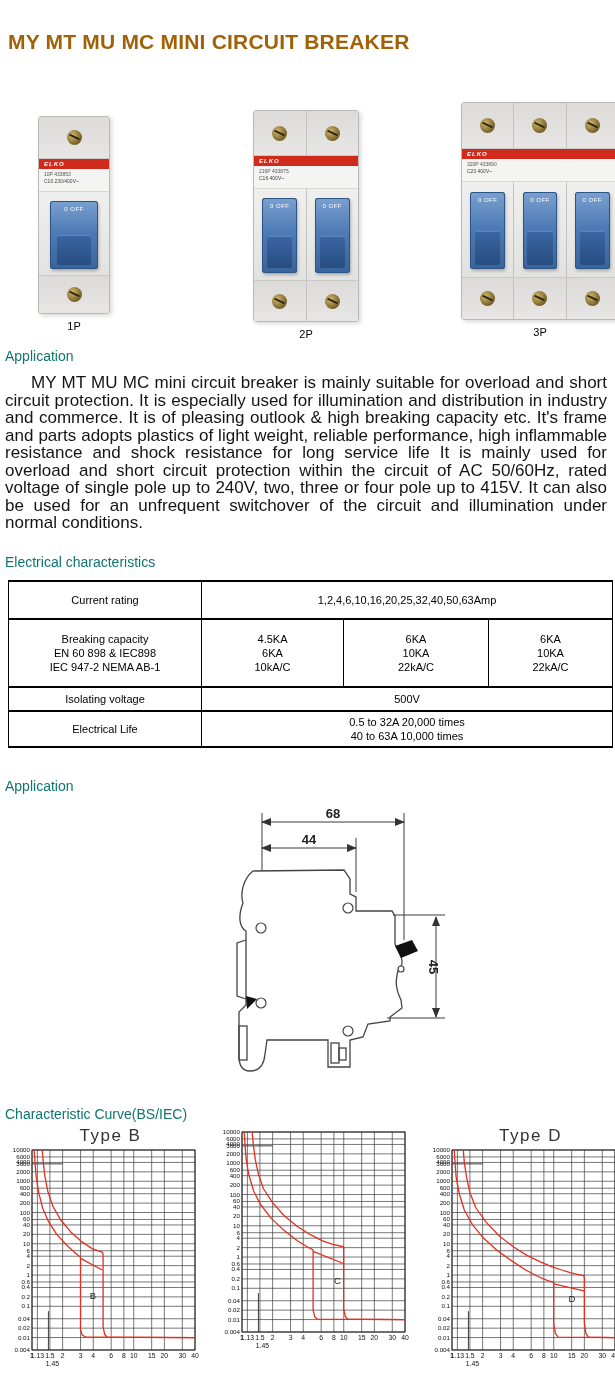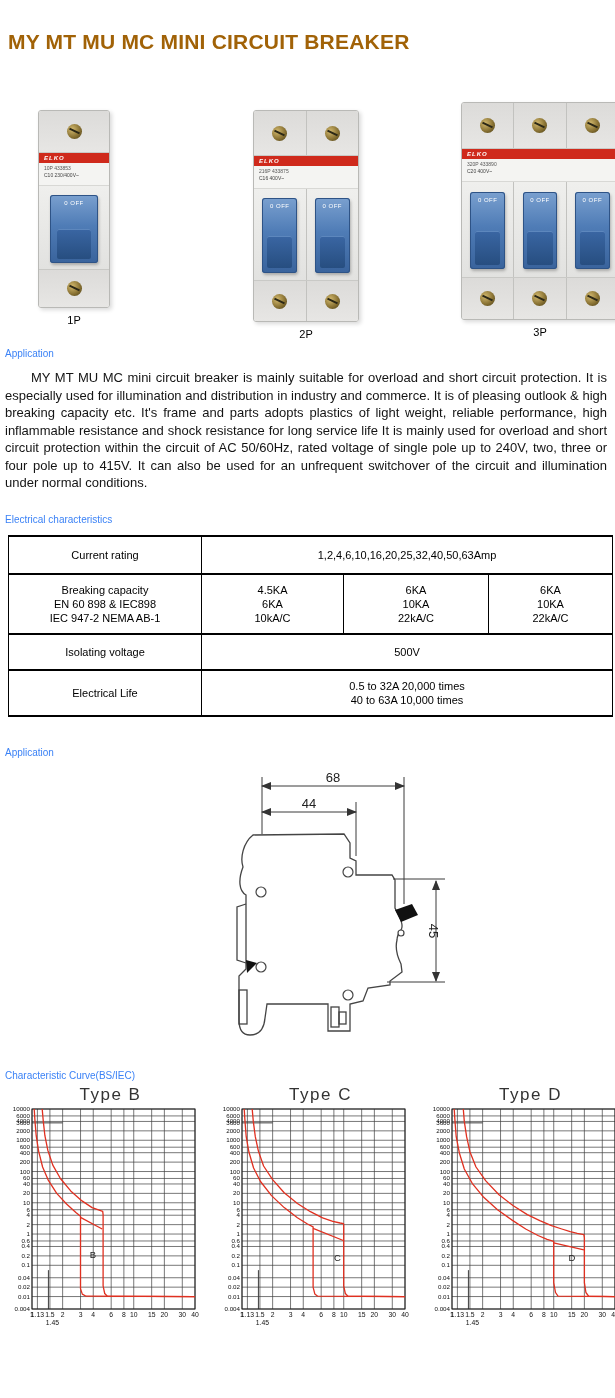--- a/index.html
+++ b/index.html
@@ -1,18 +1,18 @@
 <!DOCTYPE html>
 <html><head>
 <meta charset="utf-8">
 <style>
   html,body{margin:0;padding:0;background:#fff;}
   body{width:615px;height:1398px;overflow:hidden;font-family:"Liberation Sans",sans-serif;color:#111;}
   h1{margin:30px 0 0 8px;font-size:21px;font-weight:bold;color:#a16207;letter-spacing:0.2px;}
-  .section-heading{margin:12px 0 0 5px;font-size:10px;font-weight:400;color:#3b82f6;}
+  .section-heading{margin:12px 0 0 5px;font-size:14px;font-weight:400;color:#0f766e;}
   
   .products{display:flex;align-items:flex-start;margin:48px 0 0 38px;height:238px;}
   .product{display:flex;flex-direction:column;align-items:center;}
   .breaker{position:relative;display:flex;flex-direction:column;background:linear-gradient(180deg,#f3f3f1,#e6e6e4 60%,#ececea);border:1px solid #b9b9b6;border-radius:3px;box-shadow:2px 2px 4px rgba(0,0,0,0.15);overflow:hidden;}
   .b-top,.b-bottom{display:flex;background:linear-gradient(#dcdbd9,#e7e6e4);}
   .b-top{flex:0 0 21%;border-bottom:1px solid #c9c9c6;}
   .b-bottom{flex:0 0 19%;border-top:1px solid #c9c9c6;}
   .pole{flex:1;display:flex;align-items:center;justify-content:center;}
   .b-top .pole + .pole,.b-bottom .pole + .pole,.b-toggles .pole + .pole{border-left:1px solid #c2c2bf;}
   .screw{width:15px;height:15px;border-radius:50%;background:radial-gradient(circle at 35% 35%,#d3b96e,#8a7334 55%,#473b13);position:relative;}
@@ -20,41 +20,41 @@
   .b-band{height:10px;background:#cf2a1c;color:#fff;font-size:6px;font-weight:bold;font-style:italic;line-height:10px;padding-left:5px;letter-spacing:1px;}
   .b-info{height:20px;padding:2px 0 0 5px;background:#f4f4f2;border-bottom:1px solid #d8d8d5;}
   .b-info .code{font-size:5px;color:#555;line-height:6px;}
   .b-info .model{font-size:5px;color:#444;line-height:6px;margin-top:1px;}
   .b-toggles{flex:1;display:flex;background:linear-gradient(#efefed,#e2e2e0);}
   .toggle{width:68%;height:82%;margin-top:4%;border-radius:3px;background:linear-gradient(180deg,#7aa0cf 0%,#4f7cb6 45%,#39639c 100%);box-shadow:inset 0 0 0 1px #2e5386,1px 2px 3px rgba(0,0,0,0.25);color:#fff;font-size:6px;text-align:center;position:relative;}
   .toggle span{display:block;padding-top:5px;letter-spacing:0.5px;}
   .toggle .handle{position:absolute;left:14%;right:14%;bottom:6%;height:44%;border-radius:2px;background:linear-gradient(180deg,#3a66a3,#274e80);box-shadow:inset 0 1px 0 #5d87bd;}
   .p-label{margin-top:6px;font-size:11px;color:#000;}
   
-  .app-body{margin:10px 8px 0 5px;font-size:13px;line-height:17.5px;text-align:justify;text-indent:26px;color:#141414;}
+  .app-body{margin:10px 8px 0 5px;font-size:17px;line-height:17.5px;text-align:justify;text-indent:26px;color:#141414;}
   
   table.elec{margin:10px 0 0 8px;border-collapse:collapse;width:604px;table-layout:fixed;}
   table.elec td{border:1px solid #000;border-top-width:2px;border-bottom-width:2px;font-size:11px;text-align:center;vertical-align:middle;white-space:pre-line;padding:3px 4px;line-height:14px;color:#000;}
   
-  .dim-figure{margin:6px 0 0 213px;}
+  .dim-figure{margin:6px 0 0 213px;font-weight:bold;}
   .dim-svg text{font-family:"Liberation Sans",sans-serif;}
   
   .charts{display:flex;margin:4px 0 0 2px;}
   .chart + .chart{margin-left:9px;}
   .chart{width:201px;}
   .chart-title{font-size:17px;color:#333;letter-spacing:1.5px;text-align:center;padding-left:16px;height:18px;}
   .chart svg text{font-family:"Liberation Sans",sans-serif;}
 </style>
 </head>
 <body>
 
 <h1>MY MT MU MC MINI CIRCUIT BREAKER</h1>
 
 <div class="products">
-    <div class="product" style="margin-top: 8px; margin-left: 0px;">
+    <div class="product" style="margin-top: 14px; margin-left: 0px;">
       <div class="breaker" style="width: 70px; height: 196px;">
         <div class="b-top">
           <div class="pole">
             <div class="screw"></div>
           </div>
         </div>
         <div class="b-band"><span>ELKO</span></div>
         <div class="b-info">
           <div class="code">10P 433853</div>
           <div class="model">C10 230/400V~</div>
@@ -178,39 +178,39 @@
       <col style="width:193px">
       <col style="width:142px">
       <col style="width:145px">
       <col style="width:124px">
     </colgroup>
   <tbody>
       <tr style="height:38px">
     <td>Current rating</td>
     <td colspan="3">1,2,4,6,10,16,20,25,32,40,50,63Amp</td>
   </tr>
-  <tr style="height:60px">
+  <tr style="height:68px">
     <td>Breaking capacity
 EN 60  898 &amp; IEC898
 IEC 947-2   NEMA AB-1</td>
     <td>4.5KA
 6KA
 10kA/C</td>
     <td>6KA
 10KA
 22kA/C</td>
     <td>6KA
 10KA
 22kA/C</td>
   </tr>
-  <tr style="height:36px">
+  <tr style="height:24px">
     <td>Isolating voltage</td>
     <td colspan="3">500V</td>
   </tr>
-  <tr style="height:46px">
+  <tr style="height:36px">
     <td>Electrical Life</td>
     <td colspan="3">0.5 to 32A 20,000 times
 40 to 63A 10,000 times</td>
   </tr>
 </tbody>
   </table>
 
 <div class="section-heading" style="margin-top:30px">Application</div>
 <div class="dim-figure">
 <svg class="dim-svg" width="250" height="292" viewBox="0 0 250 292">
@@ -345,21 +345,21 @@
           <text x="193" y="214">40</text>
           <text x="50.41822684960637" y="222">1.45</text>
         </g>
         <g fill="none" stroke="#e03020" stroke-width="1.3" stroke-linejoin="round">
           <polyline points="32.2,6.0 33.0,18.4 34.2,32.7 36.6,48.1 40.6,64.0 46.4,77.4 54.7,90.4 64.8,101.2 73.9,109.5 78.5,113.3 78.5,185.6 80.3,191.1 84.1,193.2 193.0,193.6"></polyline>
           <polyline points="40.2,6.0 41.3,18.4 42.9,32.7 45.8,47.2 50.8,62.1 58.4,75.5 68.7,87.9 80.0,97.9 90.1,104.6 96.5,106.9 100.7,108.4 101.1,111.6 101.1,182.9 102.7,190.5 105.3,193.2 193.0,193.6"></polyline>
           <polyline points="78.5,114.4 100.2,126.0"></polyline>
         </g>
         <text x="87.81111913677412" y="155.09646142842462" font-size="9.5" fill="#222">B</text>
       </svg></div>
-    <div class="chart"><div class="chart-title">Type C</div><svg width="201" height="228" viewBox="0 0 201 228">
+    <div class="chart"><svg width="201" height="228" viewBox="0 0 201 228">
         <g stroke="#3d3d3d" stroke-width="0.7">
           <line x1="30" y1="6" x2="193" y2="6"></line>
           <line x1="30" y1="12.935005621048433" x2="193" y2="12.935005621048433"></line>
           <line x1="30" y1="18.4396292598134" x2="193" y2="18.4396292598134"></line>
           <line x1="30" y1="19.87001124209688" x2="60.62799742758453" y2="19.87001124209688" stroke-width="1"></line>
           <line x1="30" y1="27.84984552492225" x2="193" y2="27.84984552492225"></line>
           <line x1="30" y1="37.2600617900311" x2="193" y2="37.2600617900311"></line>
           <line x1="30" y1="44.19506741107954" x2="193" y2="44.19506741107954"></line>
           <line x1="30" y1="49.6996910498445" x2="193" y2="49.6996910498445"></line>
           <line x1="30" y1="59.109907314953354" x2="193" y2="59.109907314953354"></line>

